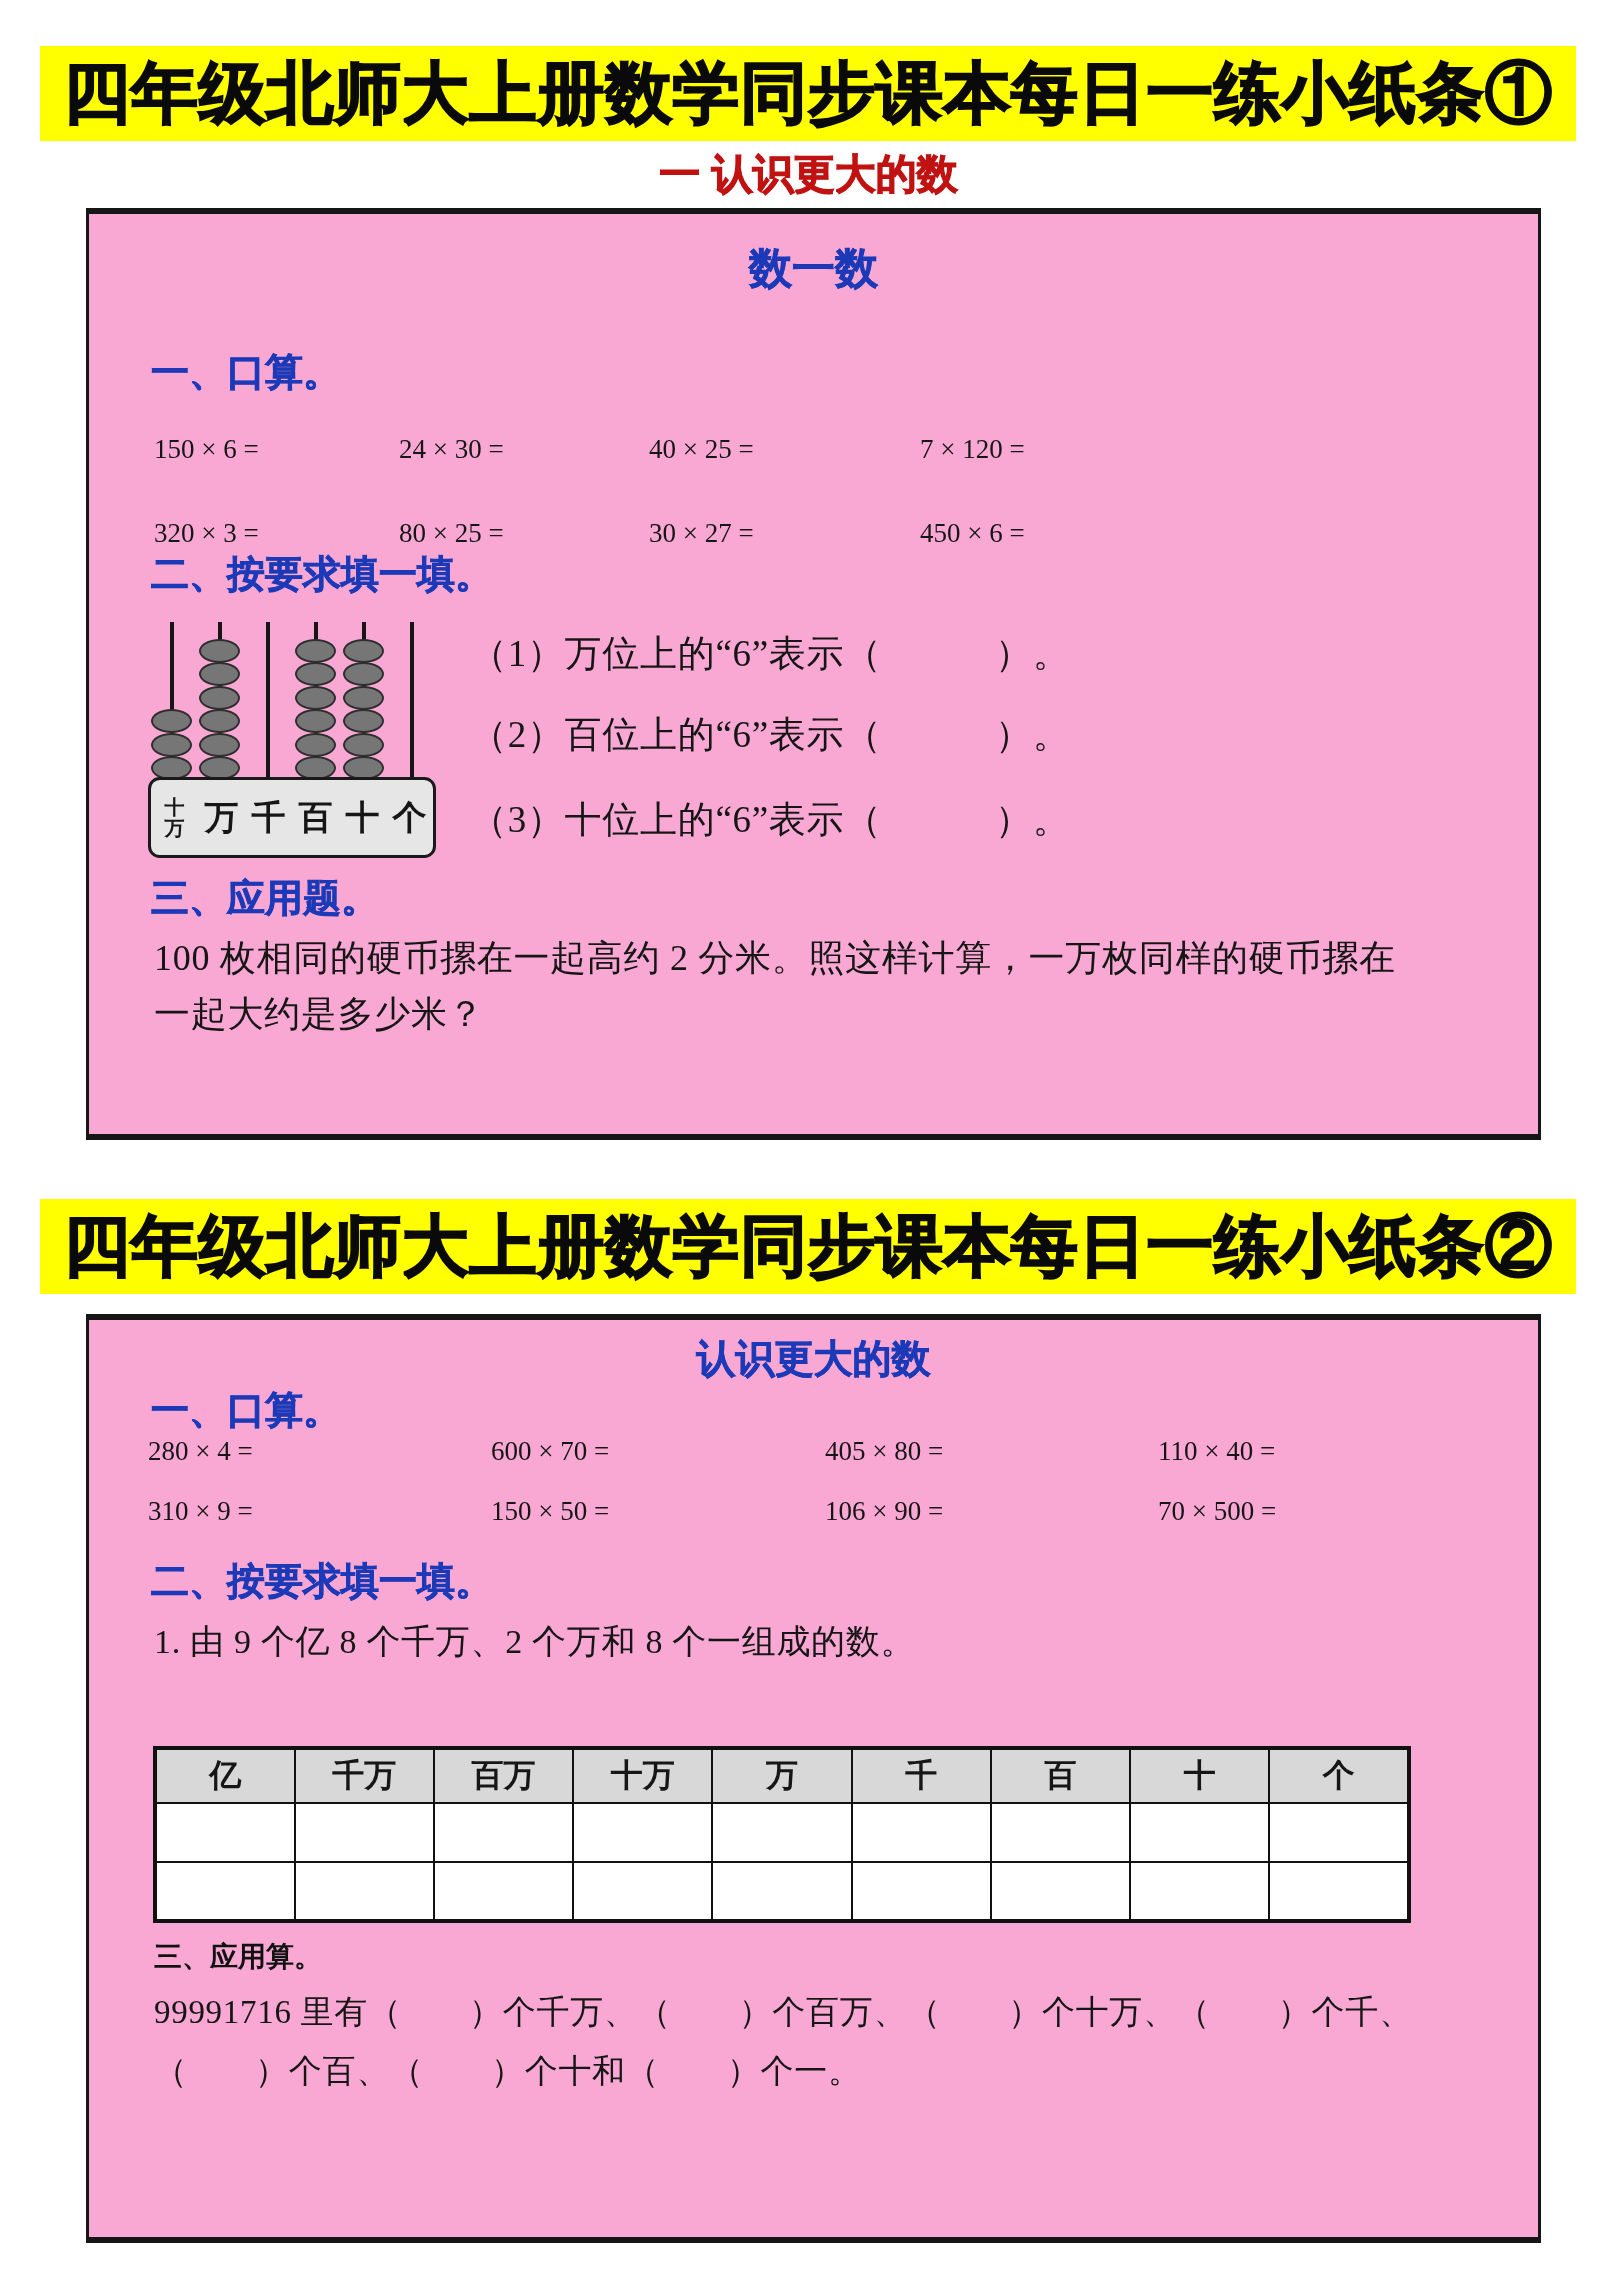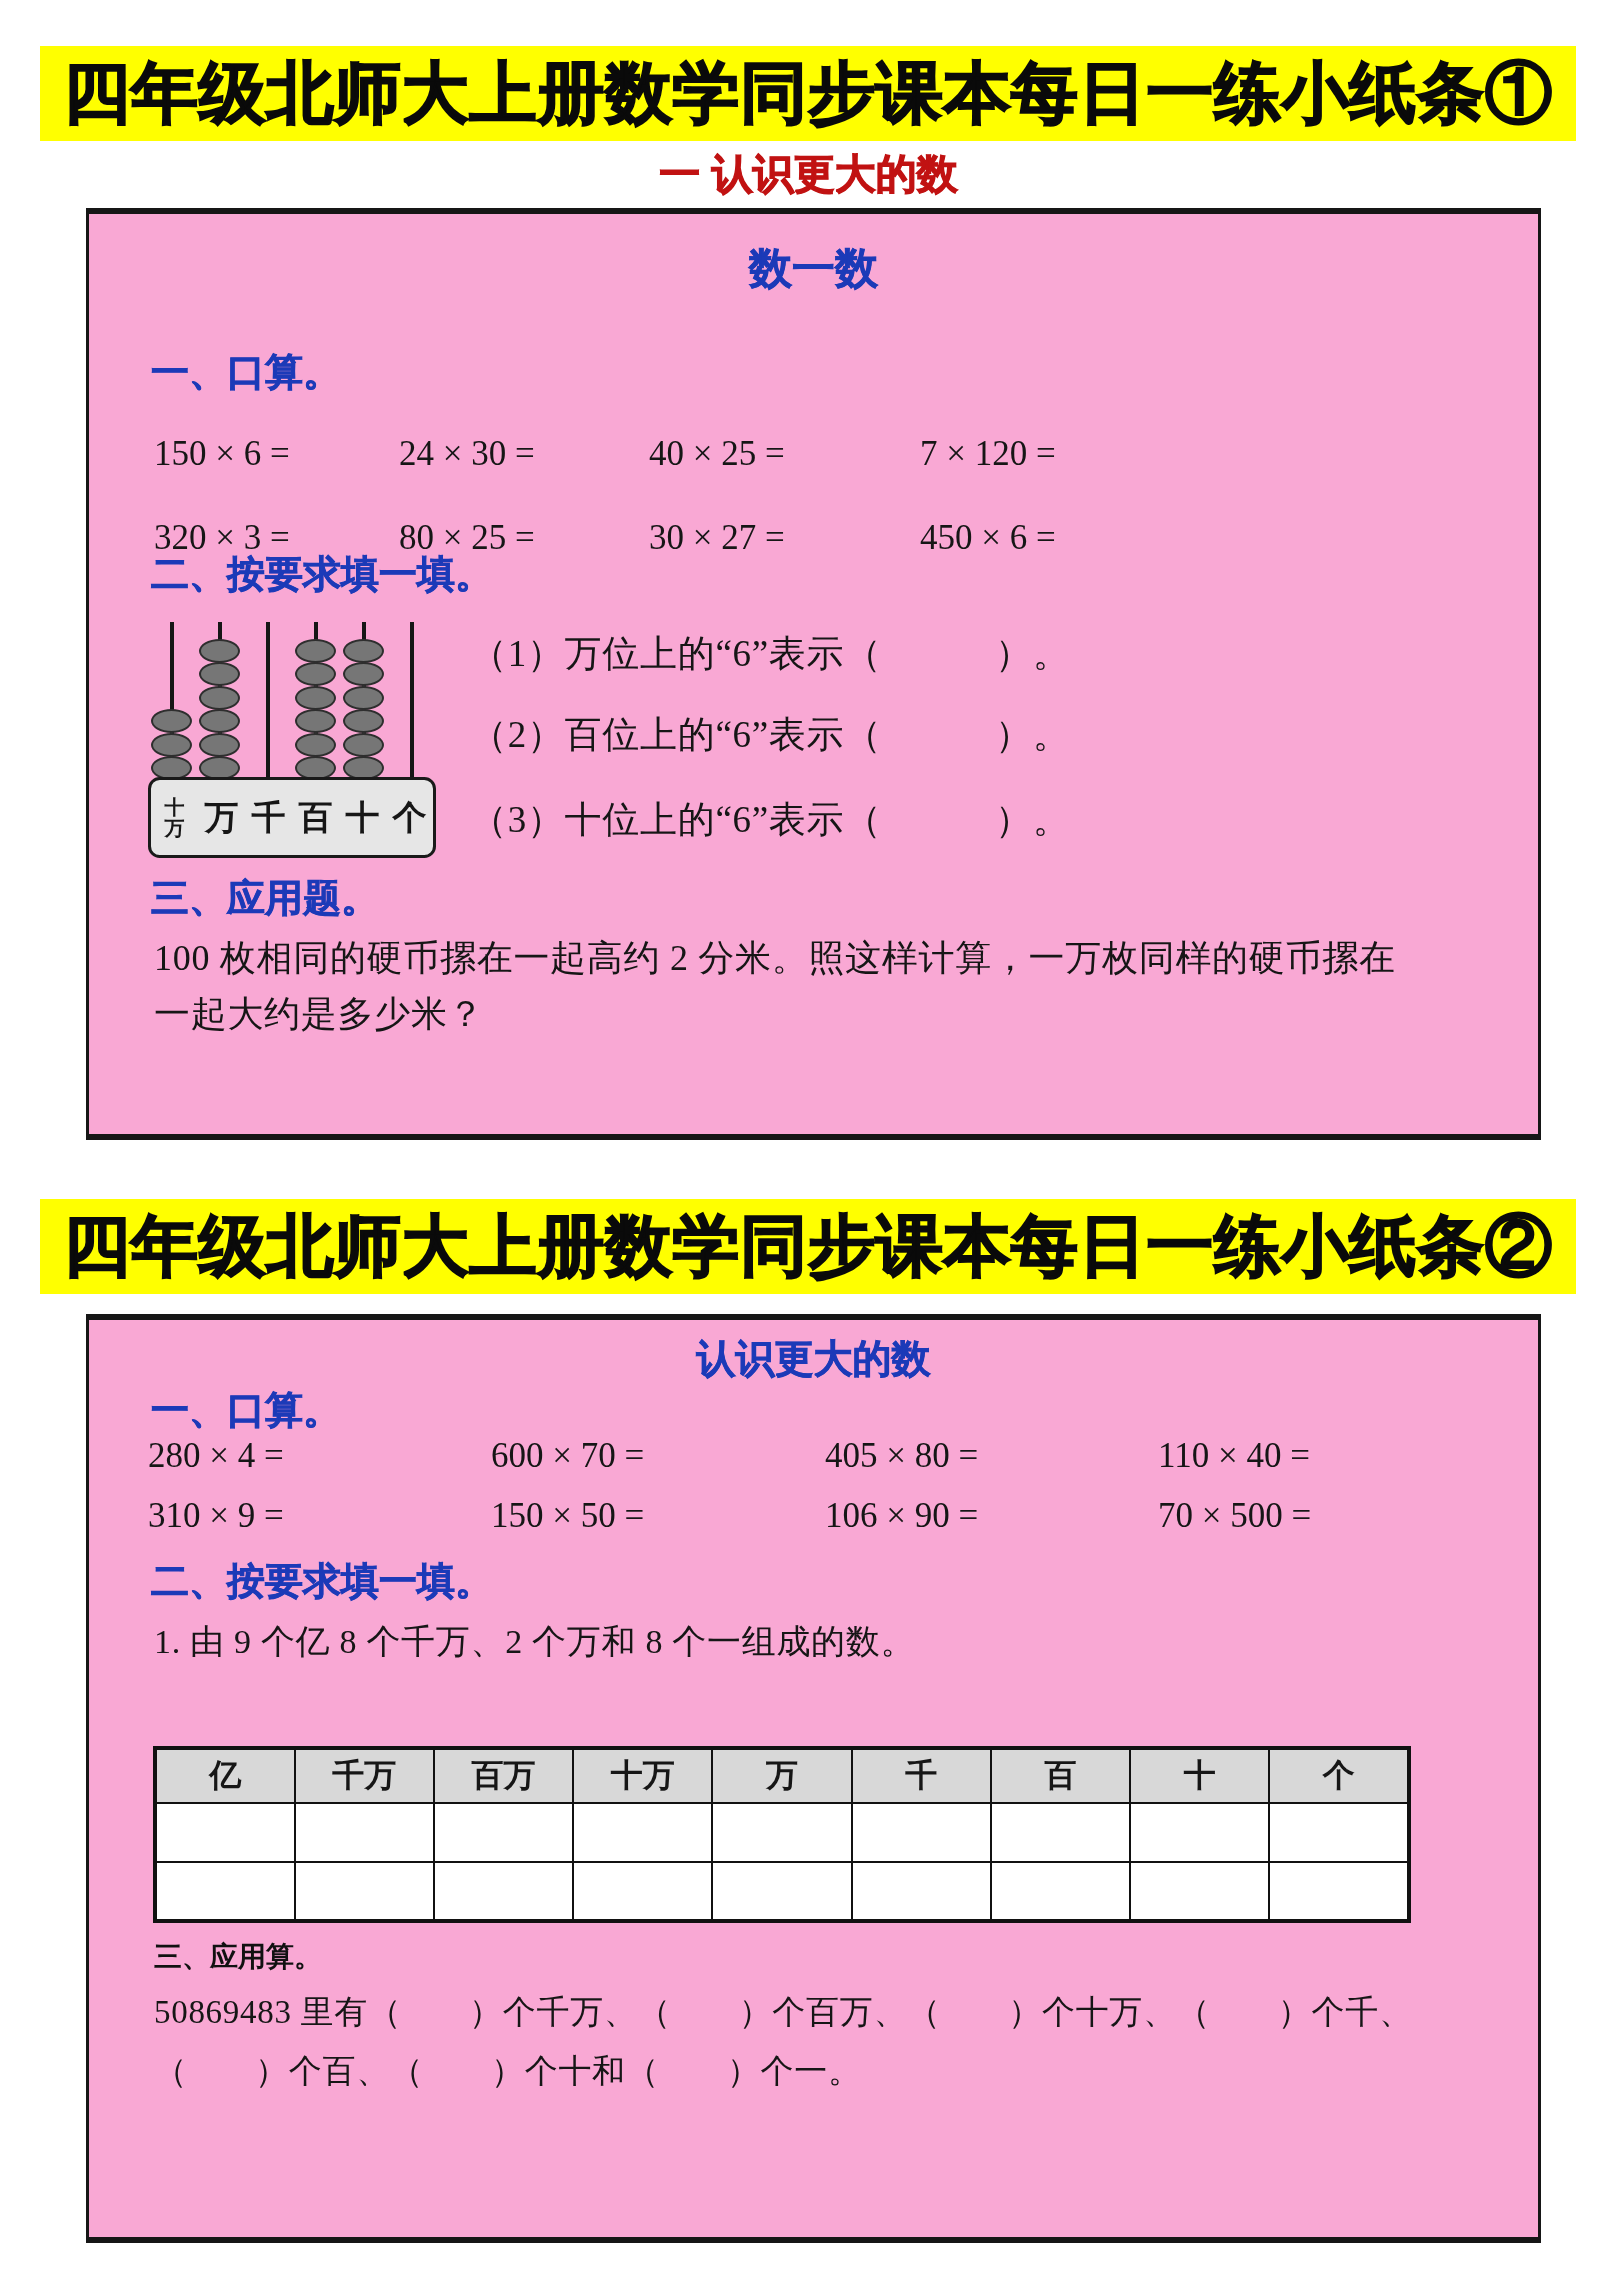--- a/index.html
+++ b/index.html
@@ -42,21 +42,21 @@
     color:#1c3ab8; font-size:38px; -webkit-text-stroke:0.7px #1c3ab8;
     white-space:pre;
   }
   .black-heading {
     position:absolute; left:62px;
     font-family:"Liberation Sans", sans-serif; font-weight:bold;
     color:#111; font-size:28px; white-space:pre;
   }
   .oral-row { position:absolute; left:0; width:100%; height:47px; }
   .oral-cell {
-    position:absolute; top:0; font-size:35px; white-space:pre; color:#161616;
+    position:absolute; top:0; font-size:27px; white-space:pre; color:#161616;
   }
   .fill-item, .para-line {
     position:absolute; font-size:36px; white-space:pre; color:#161616; letter-spacing:0.7px;
   }
 
   
   #s1-title { top:26.4px; }
   #s1-oral-heading { top:133px; }
   #s1-row1 { top:220px; } #s1-row2 { top:304px; }
   #s1-fill-heading { top:335px; }
@@ -244,16 +244,16 @@
           <td></td>
           <td></td>
           <td></td>
           <td></td>
           <td></td>
         </tr>
       </tbody>
     </table>
 
   <div class="black-heading" id="s2-word-heading">三、应用算。</div>
-  <div class="para-line" id="s2-line-0">50869483 里有（　　）个千万、（　　）个百万、（　　）个十万、（　　）个千、</div>
+  <div class="para-line" id="s2-line-0">99991716 里有（　　）个千万、（　　）个百万、（　　）个十万、（　　）个千、</div>
   <div class="para-line" id="s2-line-1">（　　）个百、（　　）个十和（　　）个一。</div>
 </div>
 
 
 </body></html>

